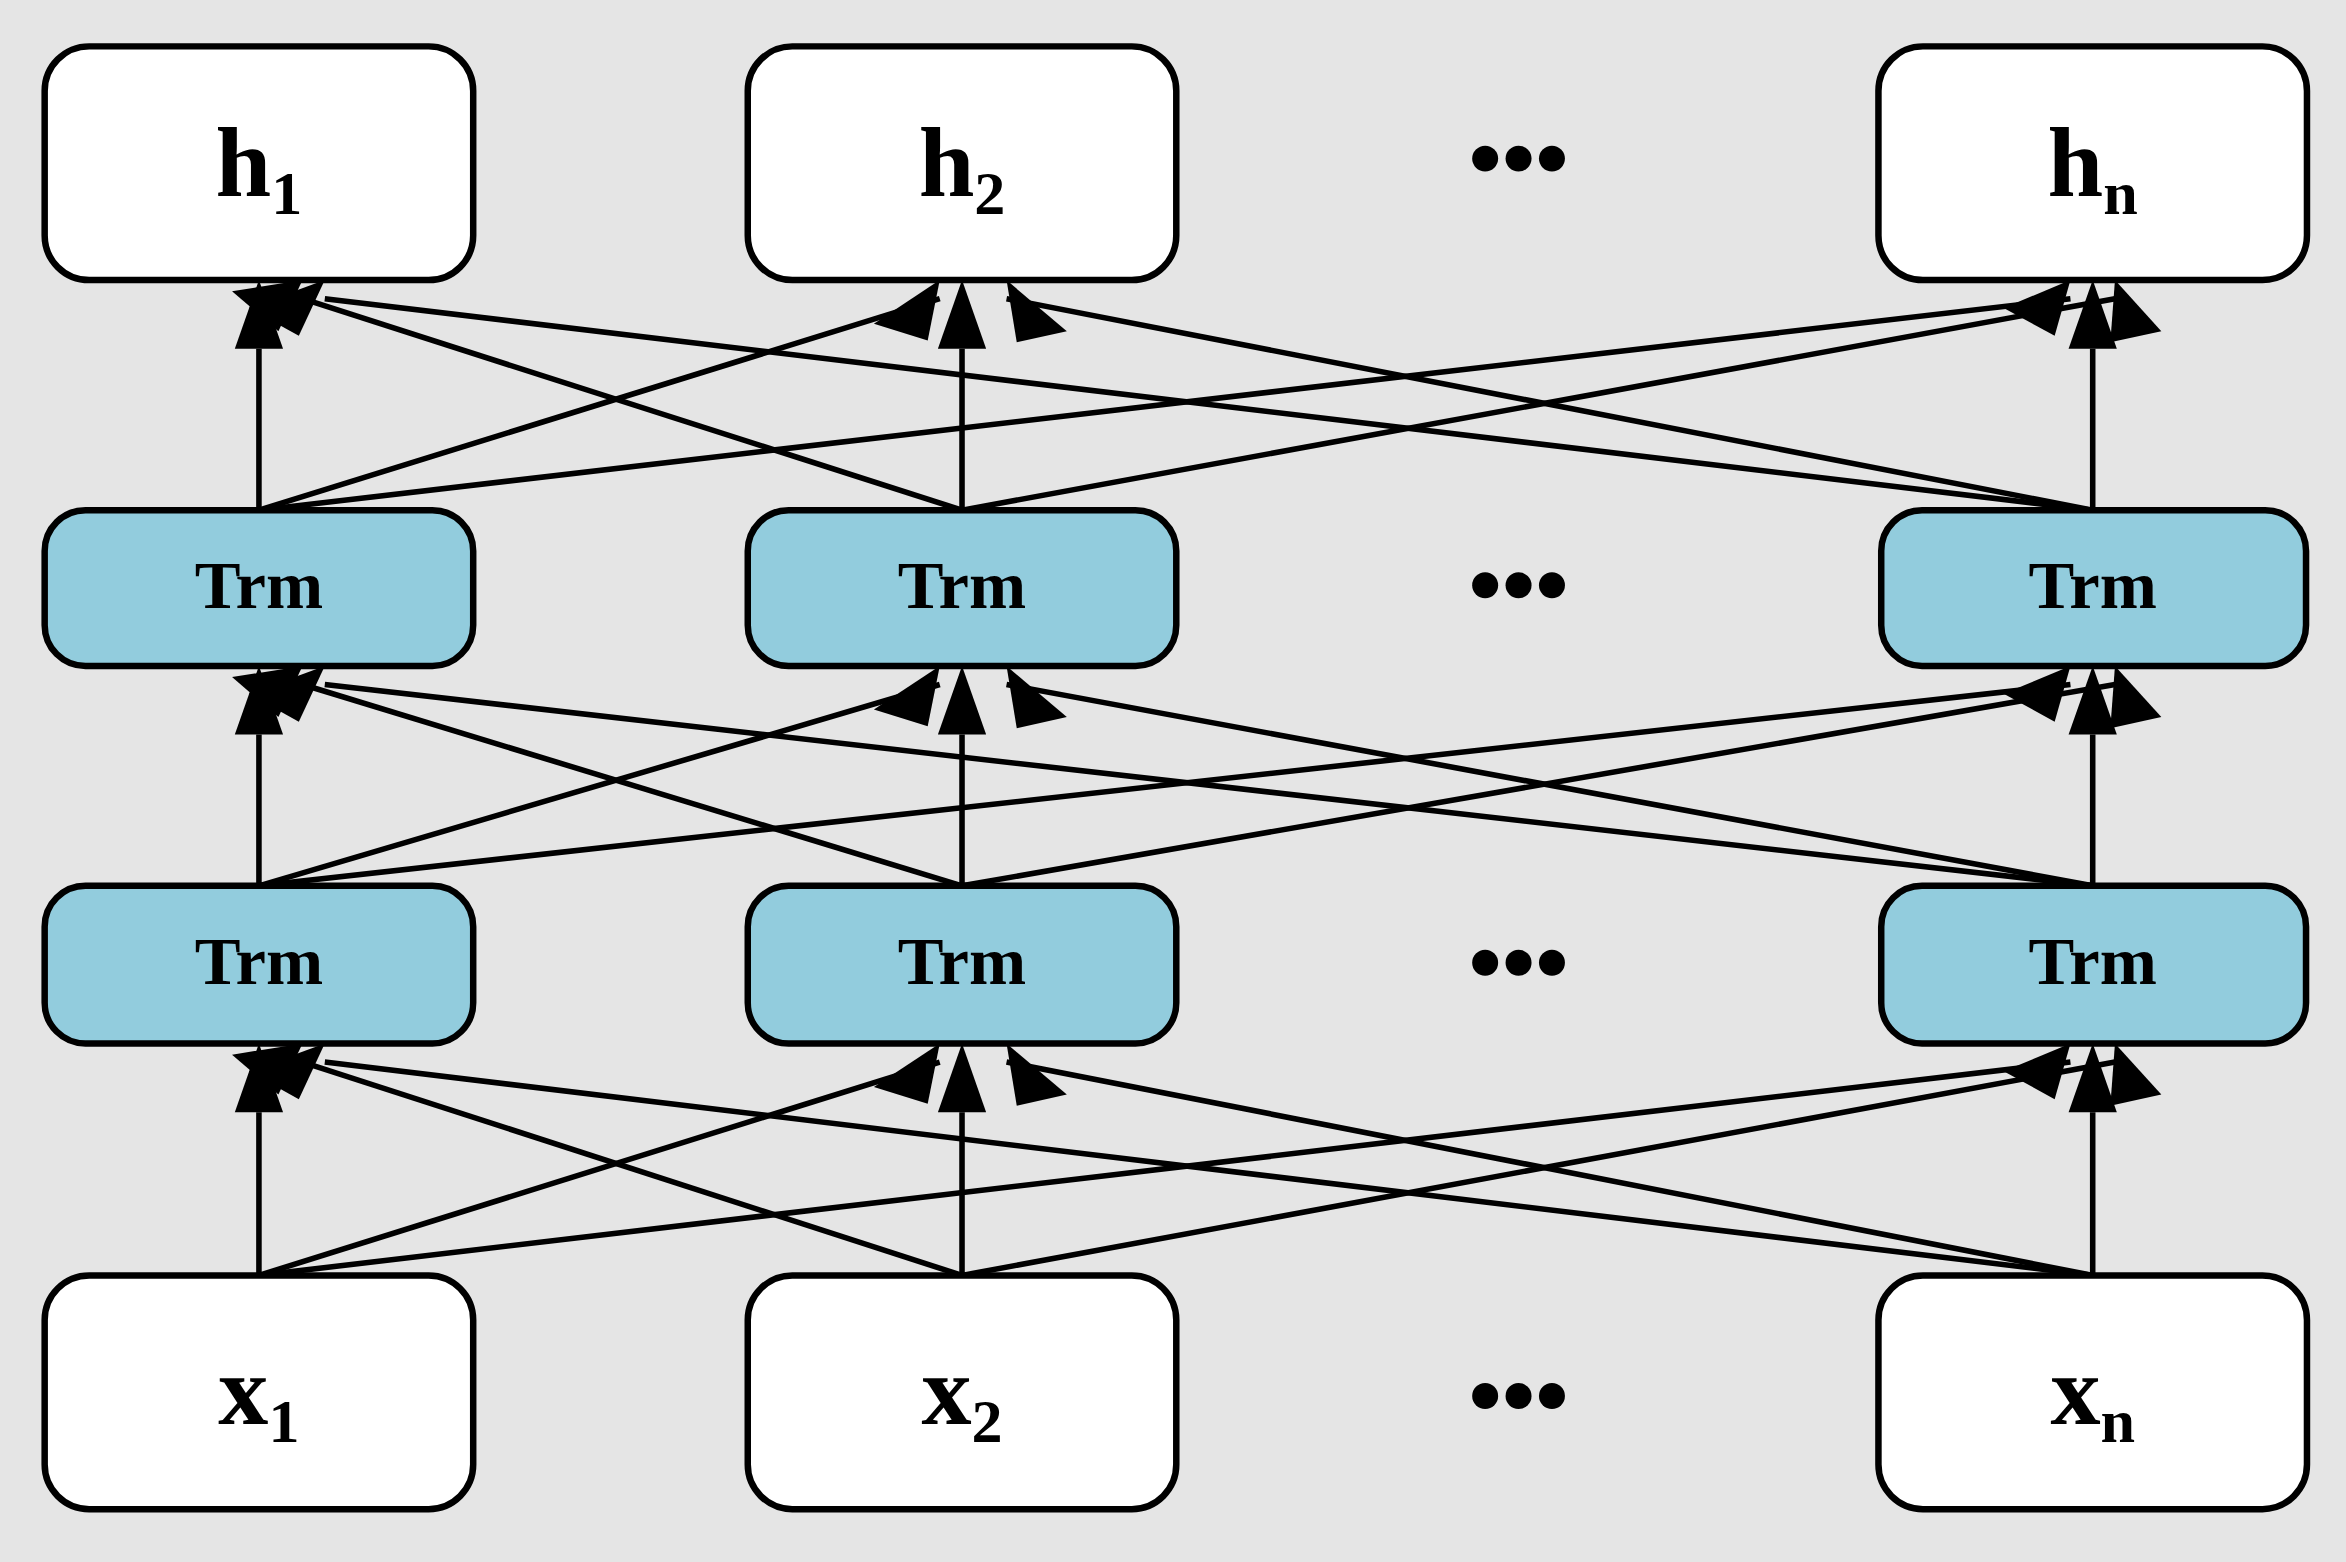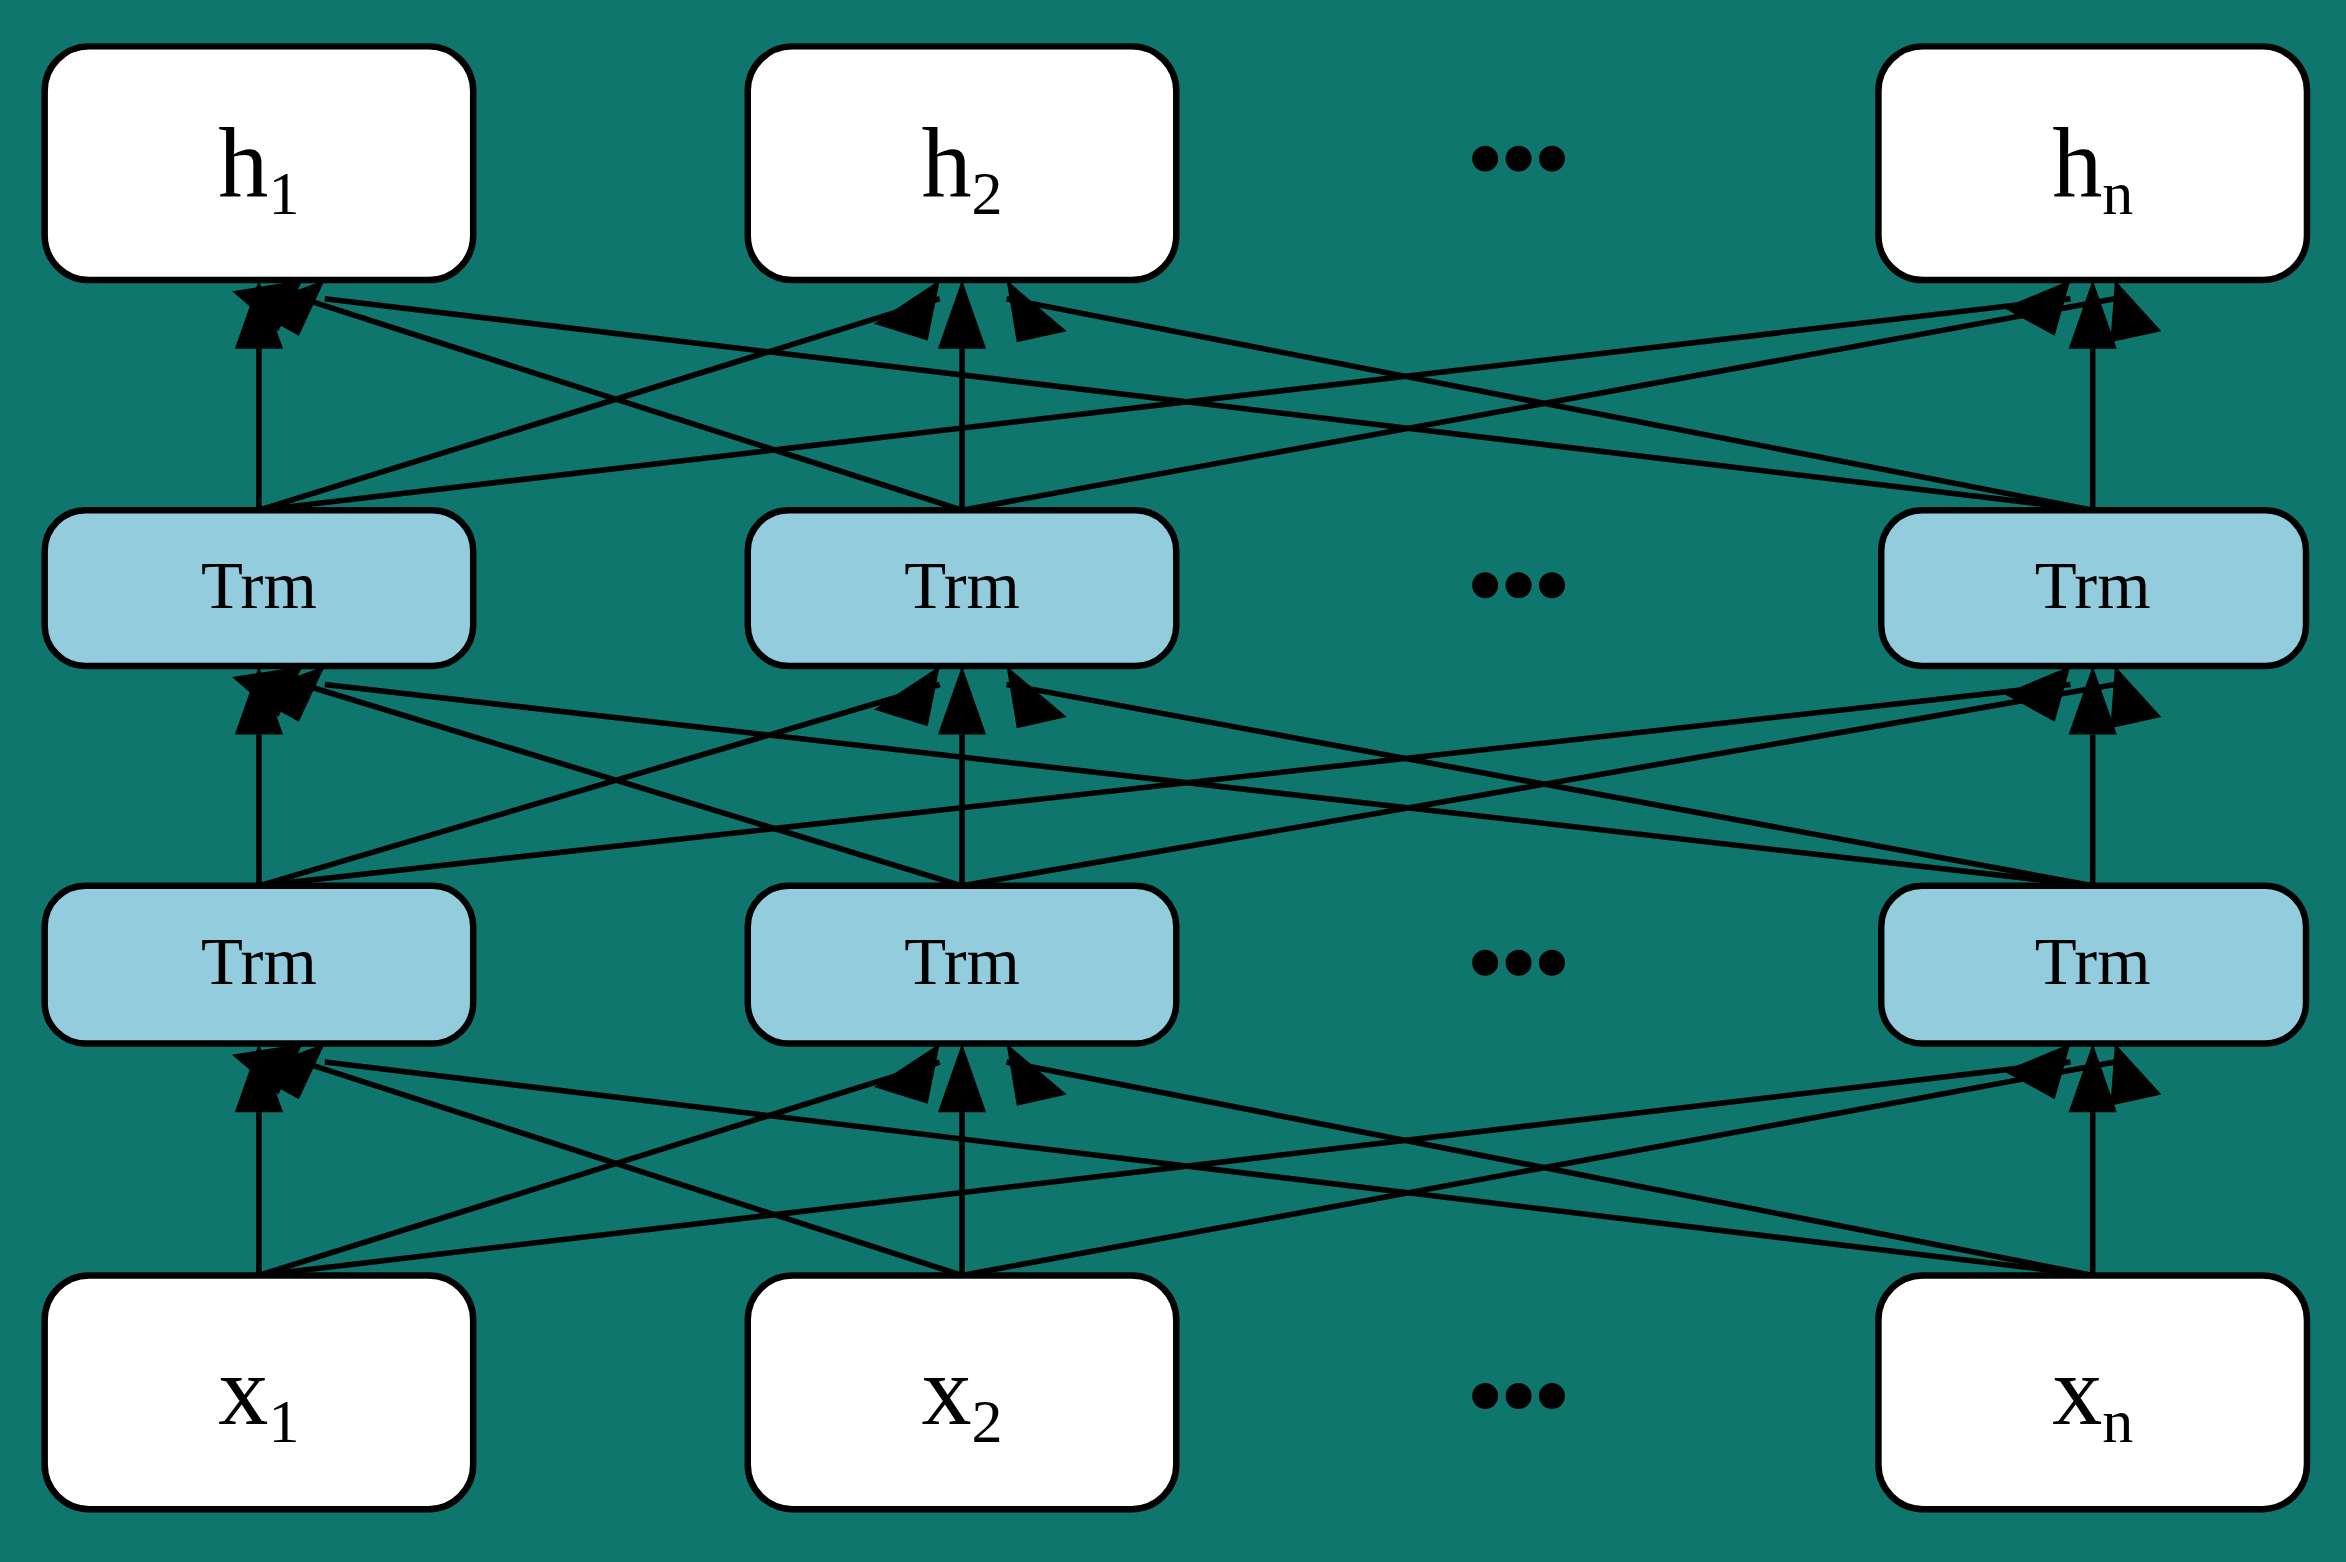--- a/index.html
+++ b/index.html
@@ -7,22 +7,23 @@
     padding: 0;
     background: #ffffff;
   }
   body {
     font-family: "Liberation Serif", "DejaVu Serif", serif;
   }
   #diagram-root {
     position: relative;
     width: 2347px;
     height: 1562px;
-    background: #0f766e;
+    background: #e5e5e5;
     overflow: hidden;
+    font-weight: bold;
   }
   svg.diagram {
     display: block;
     width: 2347px;
     height: 1562px;
   }
   .node-rect {
     stroke: #000000;
     stroke-width: 7;
   }

